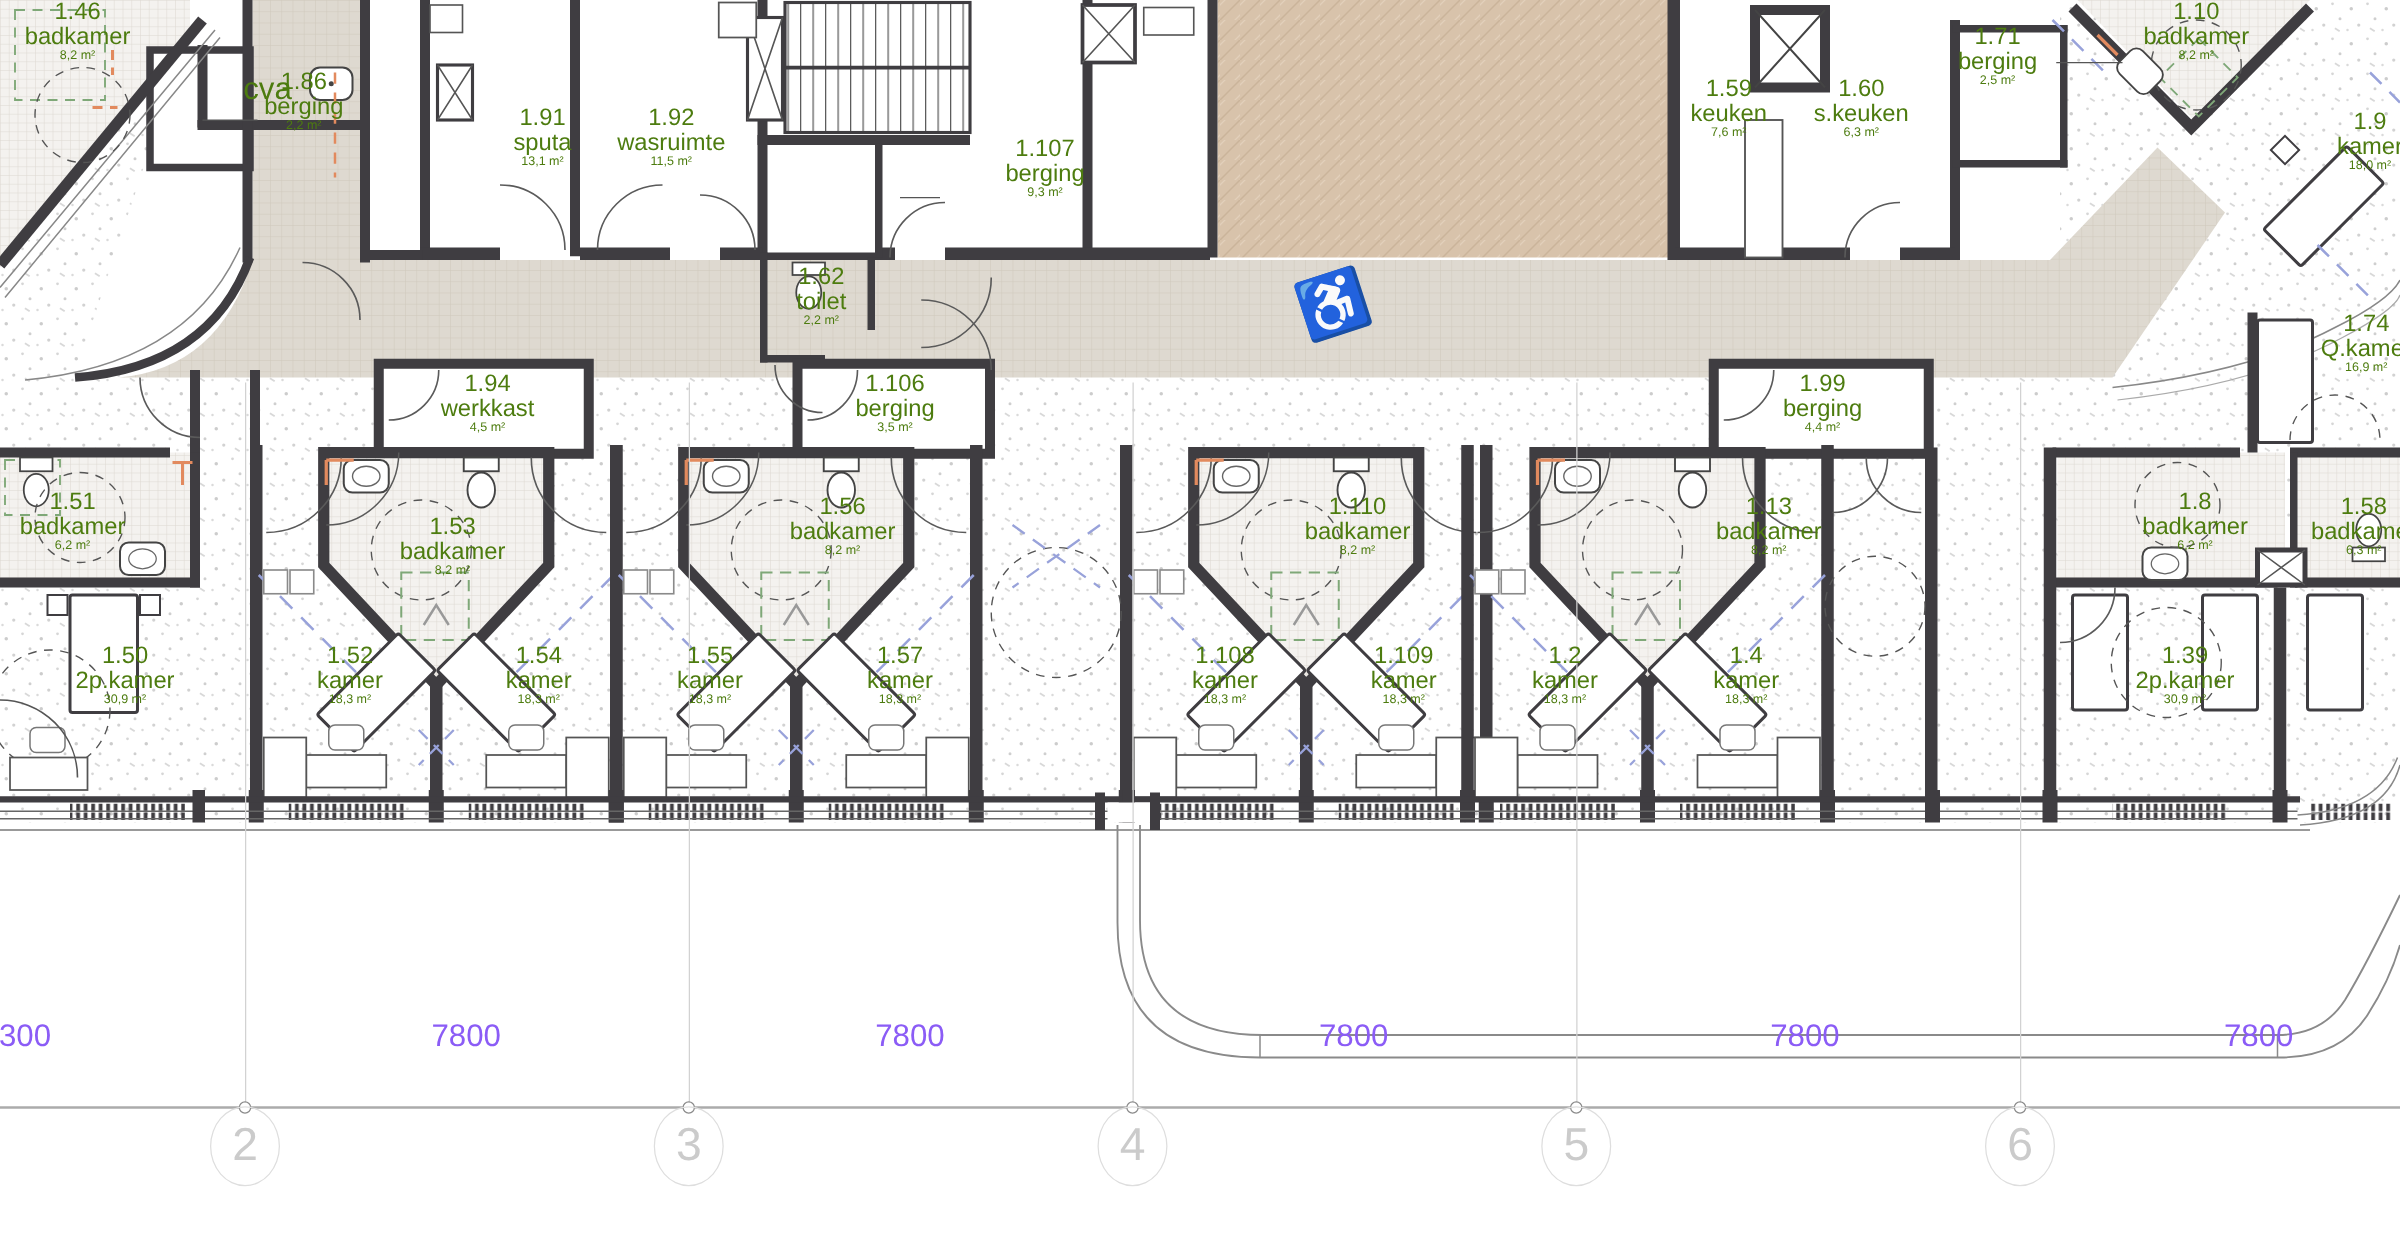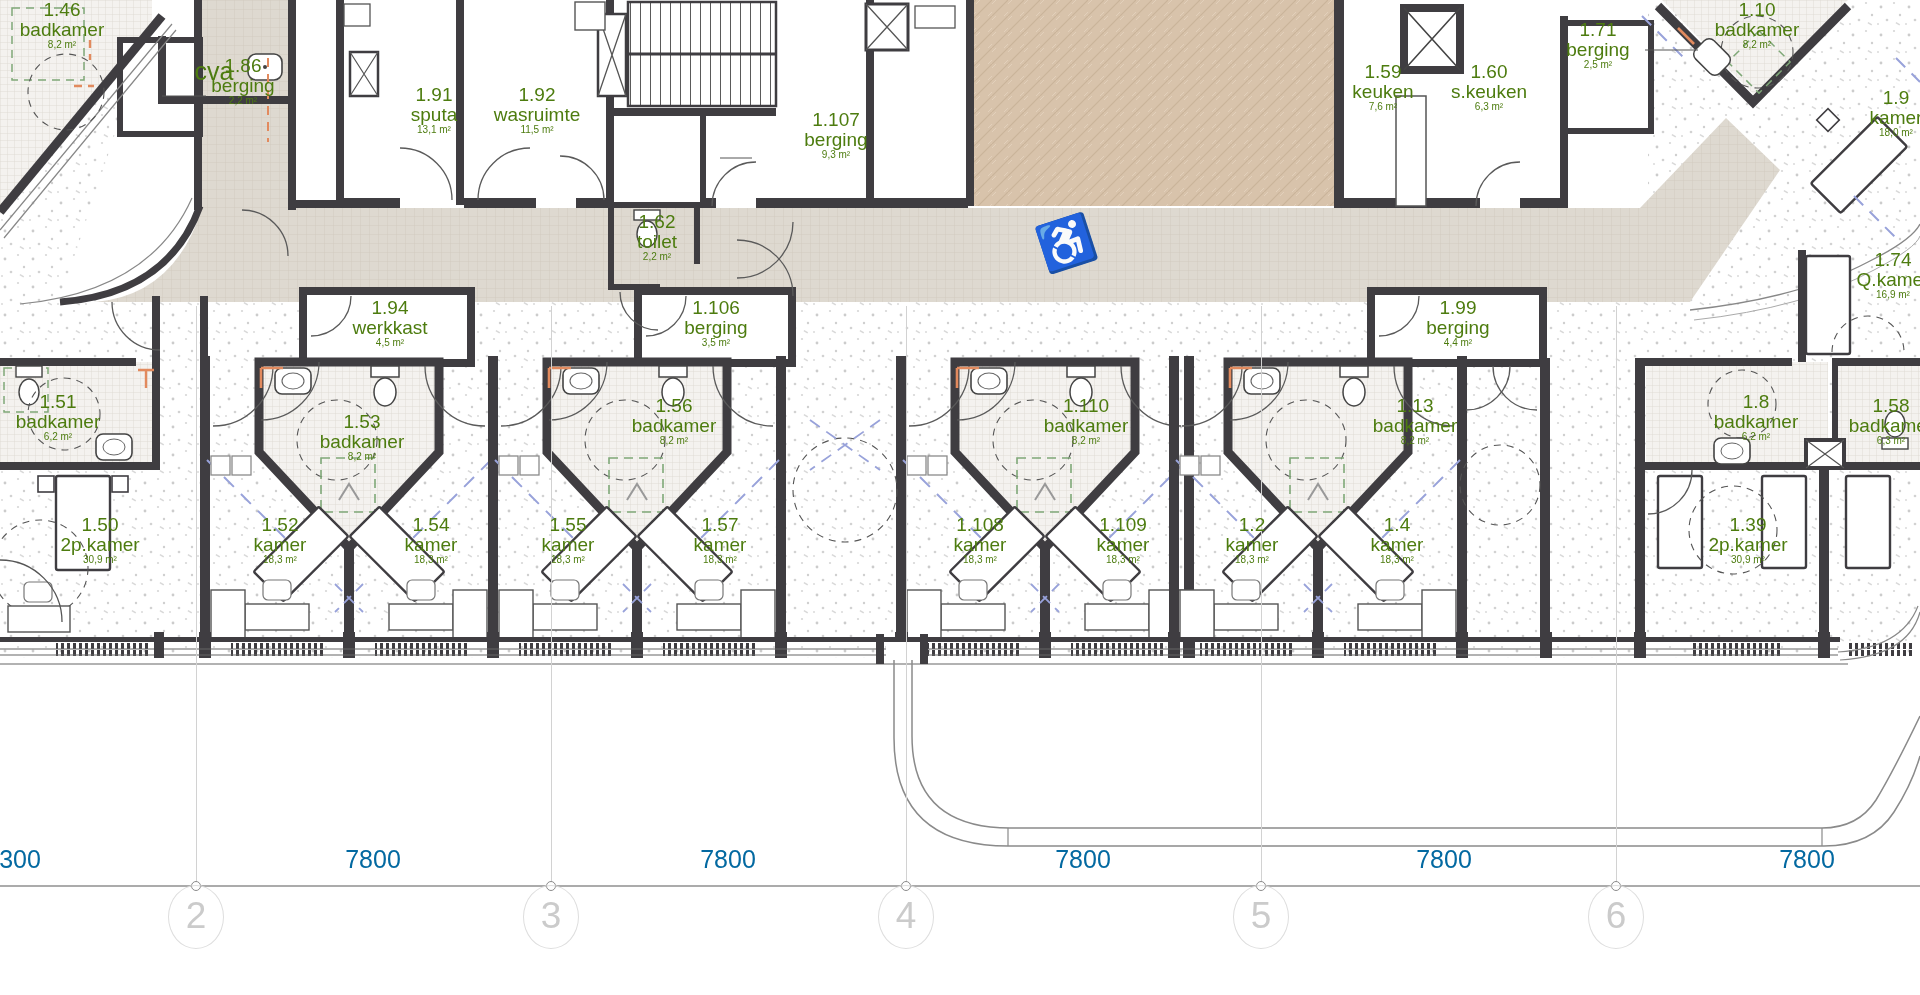--- a/index.html
+++ b/index.html
@@ -10,21 +10,21 @@
   .room-label{position:absolute;transform:translateX(-50%);text-align:center;
       color:#4d7c0f;line-height:1.04;white-space:nowrap;z-index:30;}
   .rl-id,.rl-name{font-size:19px;}
   .rl-area{font-size:10px;}
   .rl-single{font-size:25px;}
   .gridline{position:absolute;top:306px;height:580px;width:1px;background:#d2d2d2;z-index:5;}
   .gridmark{position:absolute;top:881px;width:8px;height:8px;border:1.4px solid #8b8b8b;
       border-radius:50%;background:#fff;z-index:22;}
   .bubble{position:absolute;top:885px;width:54px;height:62px;border:1.6px solid #dedede;
       border-radius:50%;color:#cbcbcb;font-size:37px;line-height:60px;text-align:center;z-index:22;}
-  .dim{position:absolute;top:845px;transform:translateX(-50%);font-size:25px;color:#0369a1;z-index:22;}
+  .dim{position:absolute;top:815px;transform:translateX(-50%);font-size:25px;color:#8b5cf6;z-index:22;}
 </style>
 </head>
 <body>
 
 <div id="plan">
 
 <svg id="plan-svg" width="1920" height="995" viewBox="0 0 1920 995" xmlns="http://www.w3.org/2000/svg">
 <defs>
   <pattern id="pSpeckle" width="28" height="28" patternUnits="userSpaceOnUse">
     <rect width="28" height="28" fill="#ffffff"></rect>

